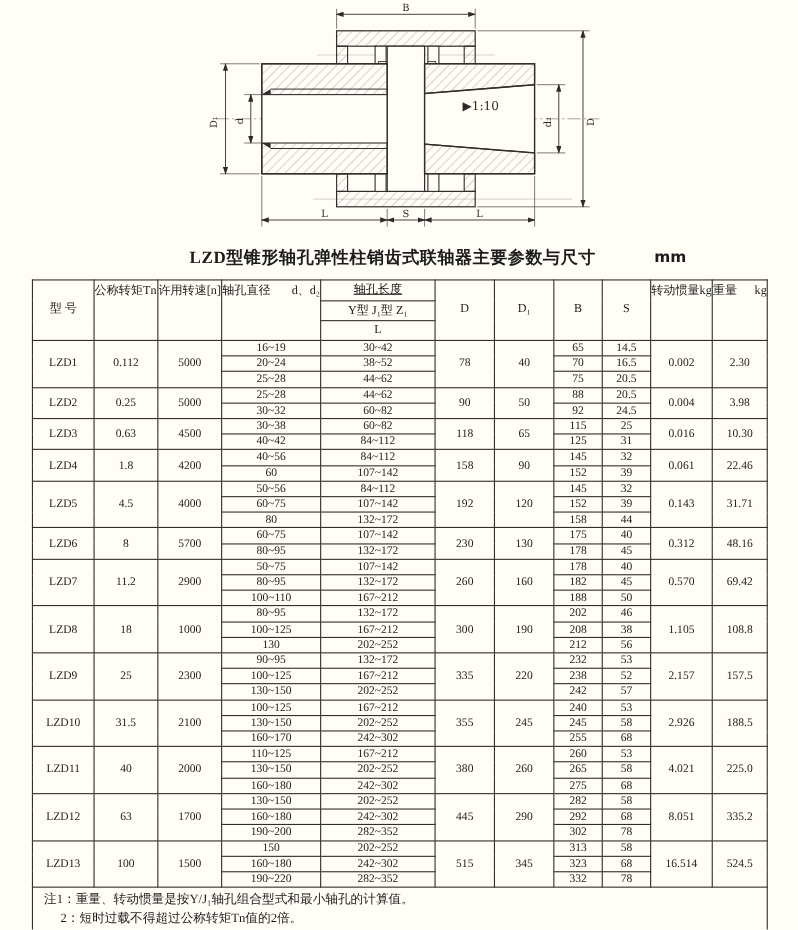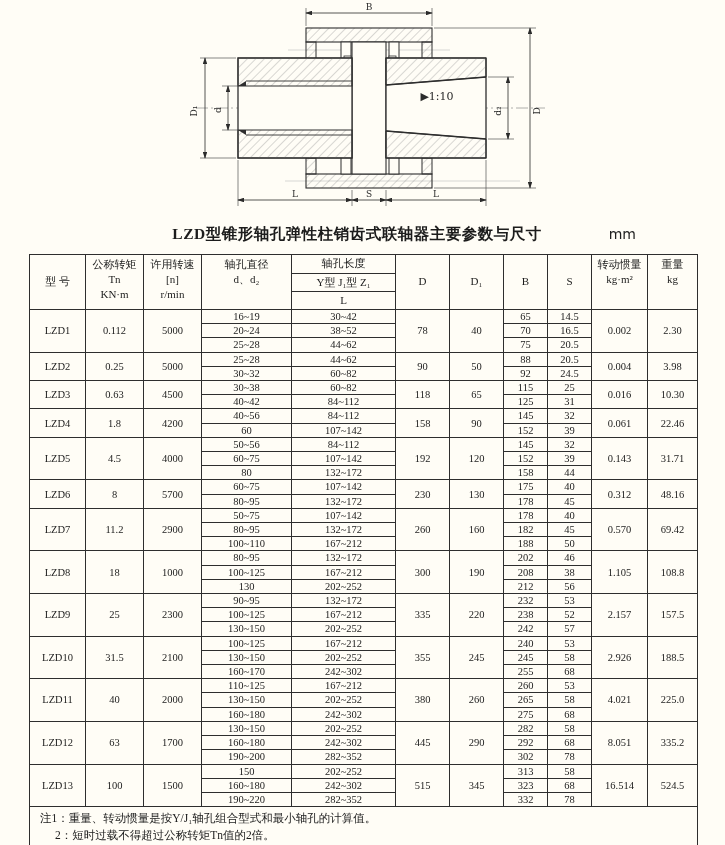--- a/index.html
+++ b/index.html
@@ -16,35 +16,35 @@
   svg text{font-family:"DejaVu Serif","Liberation Serif",serif;fill:#2b2b2b;}
   
   .title-row{
     position:absolute;top:224px;left:0;width:714px;height:24px;
   }
   .doc-title{
     position:absolute;left:0;right:0;text-align:center;
     font-size:15.5px;font-weight:bold;letter-spacing:0.5px;
   }
   .unit-label{
-    position:absolute;right:78px;top:2px;font-size:14px;font-weight:normal;
+    position:absolute;right:90px;top:2px;font-size:14px;font-weight:bold;
     font-family:"DejaVu Sans","Liberation Sans",sans-serif;
   }
   
   .tbl-wrap{position:absolute;top:254px;left:29px;width:668px;}
   table{border-collapse:collapse;table-layout:fixed;width:668px;}
   th,td{
     border:1px solid #2e2e2e;
     font-size:10.5px;font-weight:normal;
     text-align:center;vertical-align:middle;
     padding:0;line-height:13.2px;
     overflow:hidden;white-space:nowrap;
   }
   thead th{font-size:11px;}
-  .hdr-stack{display:flex;flex-direction:column;justify-content:flex-start;height:50px;padding:2px 0;}
+  .hdr-stack{display:flex;flex-direction:row;justify-content:space-between;height:50px;padding:2px 0;}
   .hdr-stack div{line-height:15px;}
   tbody td{height:13px;}
   tfoot td{
     text-align:left;font-size:11.5px;line-height:17px;
     padding:3px 8px 5px 10px;white-space:normal;
   }
   .note-line2{padding-left:15px;}
 </style>
 </head>
 <body>
@@ -174,21 +174,21 @@
               <div>[n]</div>
               <div>r/min</div>
             </div>
           </th>
           <th rowspan="3">
             <div class="hdr-stack">
               <div>轴孔直径</div>
               <div>d、d₂</div>
             </div>
           </th>
-          <th style="height:17px;">轴孔长度</th>
+          <th style="height:17px;text-decoration:underline;">轴孔长度</th>
           <th rowspan="3">D</th>
           <th rowspan="3">D₁</th>
           <th rowspan="3">B</th>
           <th rowspan="3">S</th>
           <th rowspan="3">
             <div class="hdr-stack">
               <div>转动惯量</div>
               <div>kg·m²</div>
             </div>
           </th>

